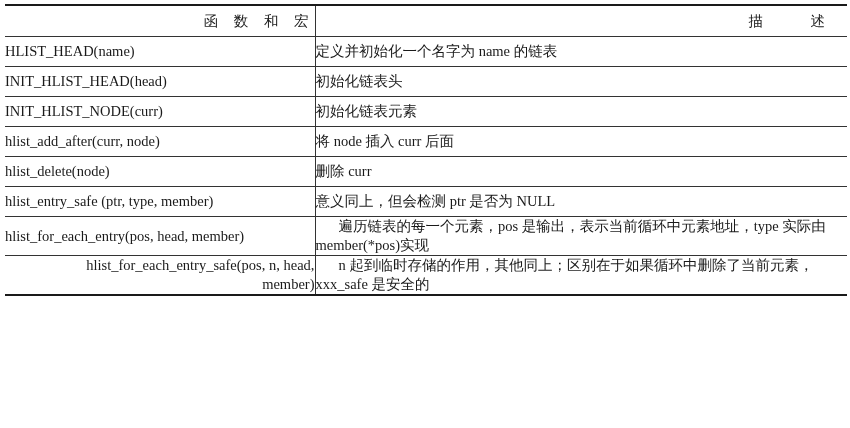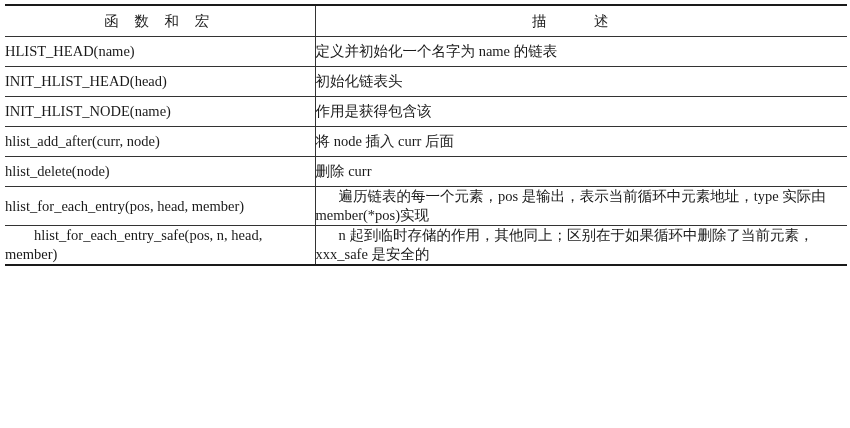--- a/index.html
+++ b/index.html
@@ -4,28 +4,28 @@
   <style>
     html, body { margin: 0; padding: 0; background: #ffffff; }
     body { width: 850px; height: 428px; position: relative; overflow: hidden;
            font-family: "Liberation Serif", "DejaVu Serif", serif; color: #1a1a1a; }
     table.t { position: absolute; left: 5px; top: 4px; width: 842px; border-collapse: collapse;
               border-top: 2px solid #1a1a1a; border-bottom: 2px solid #1a1a1a; table-layout: fixed; }
     table.t col.c1 { width: 310px; }
     table.t col.c2 { width: 532px; }
     table.t th, table.t td { border-bottom: 1px solid #333; font-size: 14.5px; font-weight: normal;
               padding: 0; vertical-align: middle; line-height: 19px; }
-    table.t th { height: 30px; text-align: center; letter-spacing: 6px; }
+    table.t th { height: 30px; text-align: right; letter-spacing: 6px; }
     table.t td { height: 29px; }
     table.t tr > *:first-child { border-right: 1px solid #333; }
     table.t tr:last-child td { border-bottom: none; }
     td.fn { padding-left: 29px; }
     td.ds { padding-left: 23px; }
     tr.two td { height: 38px; }
-    td.fn-wrap { padding-left: 0; text-indent: 29px; padding-right: 40px; }
+    td.fn-wrap { padding-left: 0; text-indent: 29px; padding-right: 40px; text-align: right; }
     td.ds-wrap { padding-left: 0; text-indent: 23px; padding-right: 14px; }
   </style>
 </head>
 <body>
 
 <table class="t">
   <colgroup>
       <col class="c1">
       <col class="c2">
     </colgroup>
@@ -38,30 +38,34 @@
   <tbody>
     <tr>
       <td class="fn">HLIST_HEAD(name)</td>
       <td class="ds">定义并初始化一个名字为 name 的链表</td>
     </tr>
     <tr>
       <td class="fn">INIT_HLIST_HEAD(head)</td>
       <td class="ds">初始化链表头</td>
     </tr>
     <tr>
-      <td class="fn">INIT_HLIST_NODE(name)</td>
-      <td class="ds">作用是获得包含该</td>
+      <td class="fn">INIT_HLIST_NODE(curr)</td>
+      <td class="ds">初始化链表元素</td>
     </tr>
     <tr>
       <td class="fn">hlist_add_after(curr, node)</td>
       <td class="ds">将 node 插入 curr 后面</td>
     </tr>
     <tr>
       <td class="fn">hlist_delete(node)</td>
       <td class="ds">删除 curr</td>
+    </tr>
+    <tr>
+      <td class="fn">hlist_entry_safe (ptr, type, member)</td>
+      <td class="ds">意义同上，但会检测 ptr 是否为 NULL</td>
     </tr>
     <tr class="two">
       <td class="fn">hlist_for_each_entry(pos, head, member)</td>
       <td class="ds-wrap">遍历链表的每一个元素，pos 是输出，表示当前循环中元素地址，type 实际由 member(*pos)实现</td>
     </tr>
     <tr class="two">
       <td class="fn-wrap">hlist_for_each_entry_safe(pos, n, head, member)</td>
       <td class="ds-wrap">n 起到临时存储的作用，其他同上；区别在于如果循环中删除了当前元素，xxx_safe 是安全的</td>
     </tr>
   </tbody>

